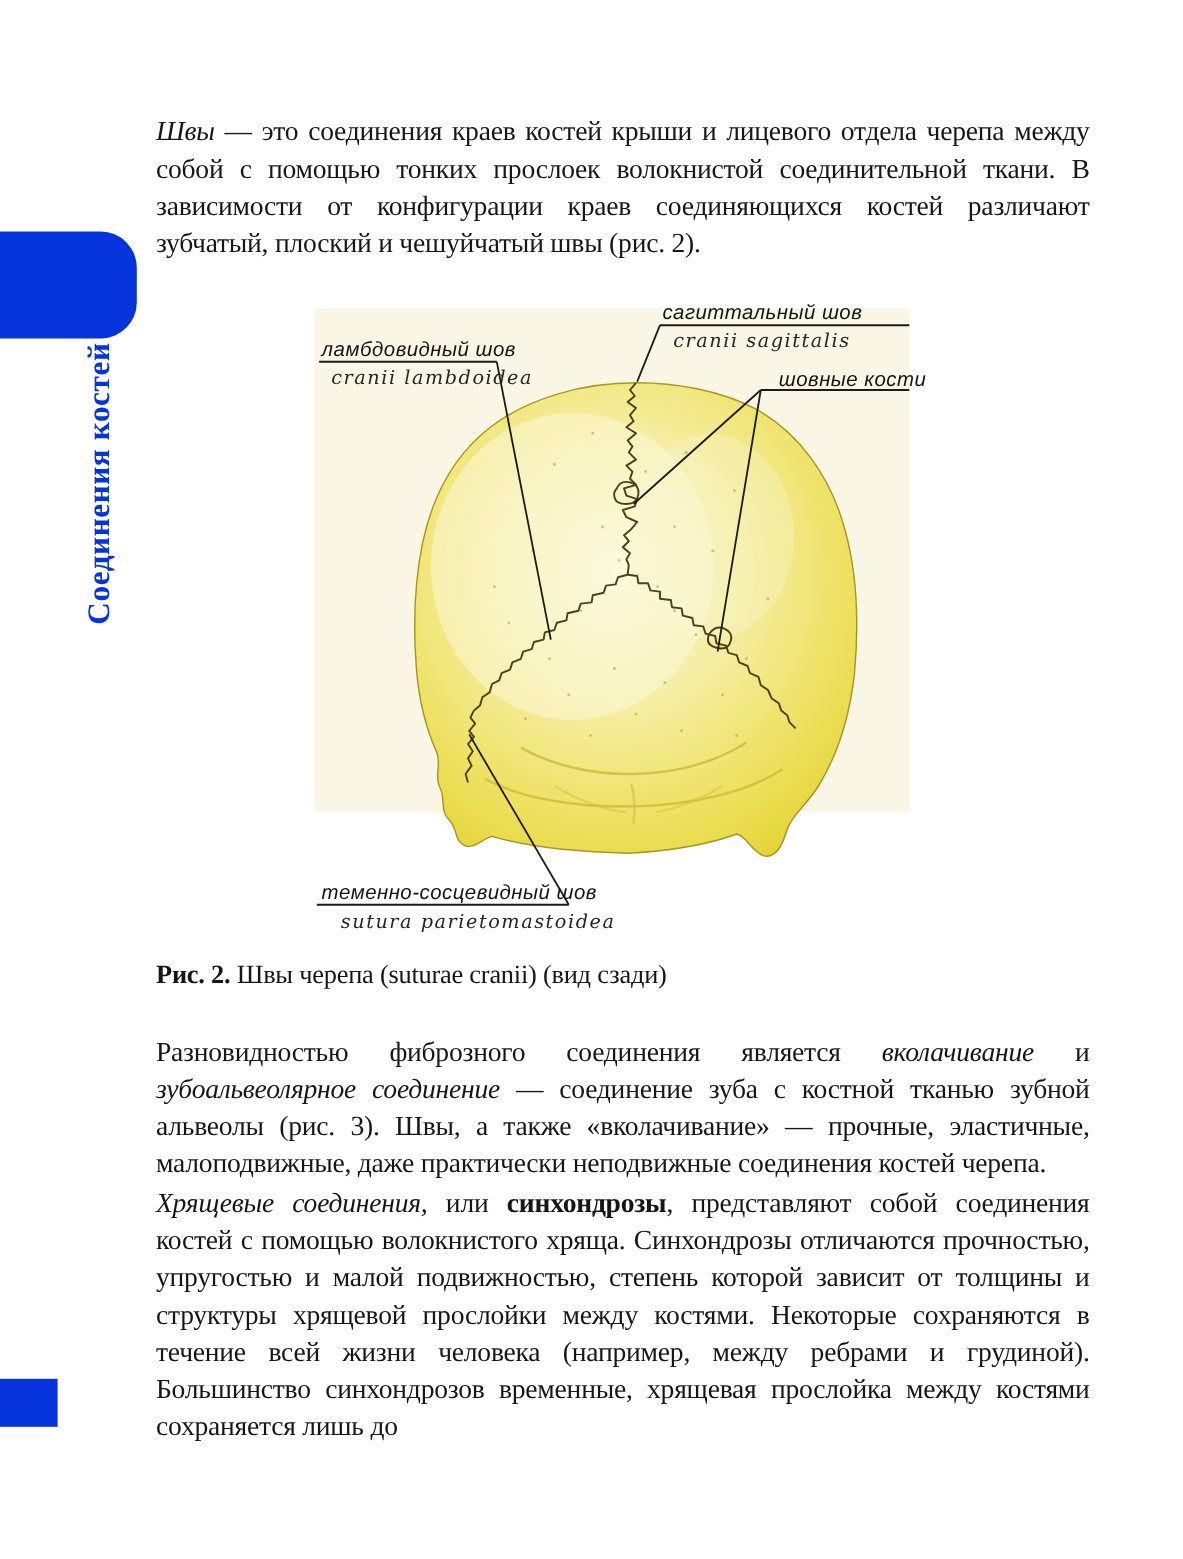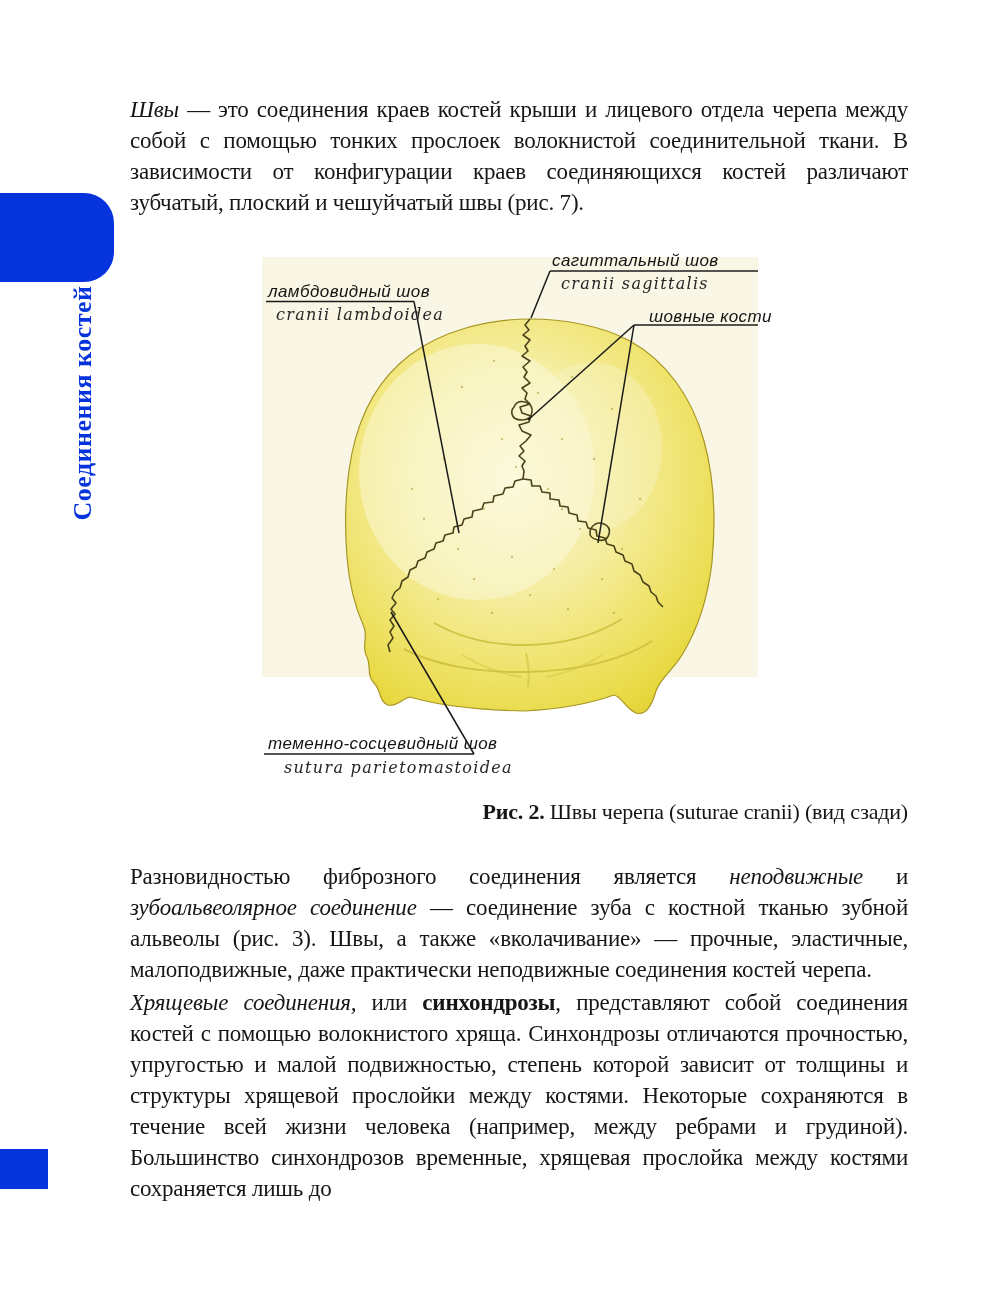--- a/index.html
+++ b/index.html
@@ -49,34 +49,34 @@
             font-size:16px; letter-spacing:1.3px; color:#262626; }
   .lbl-sagittal-ru      { left:290px; top:-6px;  }
   .lbl-sagittal-la      { left:299px; top:17px;  }
   .lbl-lambdoid-ru      { left:6px;   top:25px;  }
   .lbl-lambdoid-la      { left:14px;  top:48px;  }
   .lbl-sutural-ru       { left:387px; top:50px;  }
   .lbl-parietomast-ru   { left:6px;   top:477px; }
   .lbl-parietomast-la   { left:22px;  top:501px; }
   .caption {
     position:absolute; left:130px; top:799px; width:778px; margin:0;
-    font-size:22px; text-align:right; letter-spacing:-.2px;
+    font-size:22px; text-align:left; letter-spacing:-.2px;
   }
 </style>
 </head>
 <body>
 
 <div class="page">
 
   <div class="chapter-tab"></div>
   <div class="side-label">Соединения костей</div>
 
   <div class="pagenum-stub"></div>
 
-  <p class="body-par p1"><i>Швы</i><span> — это соединения краев костей крыши и лицевого отдела черепа между собой с помощью тонких прослоек волокнистой соединительной ткани. В зависимости от конфигурации краев соединяющихся костей различают зубчатый, плоский и чешуйчатый швы (рис. 7).</span></p>
+  <p class="body-par p1"><i>Швы</i><span> — это соединения краев костей крыши и лицевого отдела черепа между собой с помощью тонких прослоек волокнистой соединительной ткани. В зависимости от конфигурации краев соединяющихся костей различают зубчатый, плоский и чешуйчатый швы (рис. 2).</span></p>
 
   <div class="figure">
     <svg width="496" height="531" viewBox="0 0 496 531">
       <defs>
         <radialGradient id="boneGrad" cx="45%" cy="40%" r="75%">
           <stop offset="0%" stop-color="#fbf8d8"></stop>
           <stop offset="40%" stop-color="#f5eda0"></stop>
           <stop offset="70%" stop-color="#eee162"></stop>
           <stop offset="88%" stop-color="#e7d83f"></stop>
           <stop offset="100%" stop-color="#ddcc2e"></stop>
@@ -171,17 +171,17 @@
     <div class="lbl lbl-la lbl-sagittal-la">cranii sagittalis</div>
     <div class="lbl lbl-ru lbl-lambdoid-ru">ламбдовидный шов</div>
     <div class="lbl lbl-la lbl-lambdoid-la">cranii lambdoidea</div>
     <div class="lbl lbl-ru lbl-sutural-ru">шовные кости</div>
     <div class="lbl lbl-ru lbl-parietomast-ru">теменно-сосцевидный шов</div>
     <div class="lbl lbl-la lbl-parietomast-la">sutura parietomastoidea</div>
   </div>
 
   <p class="caption"><b>Рис. 2.</b><span> Швы черепа (suturae cranii) (вид сзади)</span></p>
 
-  <p class="body-par p2"><span>Разновидностью фиброзного соединения является </span><i>неподвижные</i><span> и </span><i>зубоальвеолярное соединение</i><span> — соединение зуба с костной тканью зубной альвеолы (рис. 3). Швы, а также «вколачивание» — прочные, эластичные, малоподвижные, даже практически неподвижные соединения костей черепа.</span></p>
+  <p class="body-par p2"><span>Разновидностью фиброзного соединения является </span><i>вколачивание</i><span> и </span><i>зубоальвеолярное соединение</i><span> — соединение зуба с костной тканью зубной альвеолы (рис. 3). Швы, а также «вколачивание» — прочные, эластичные, малоподвижные, даже практически неподвижные соединения костей черепа.</span></p>
 
   <p class="body-par p3"><i>Хрящевые соединения,</i><span> или </span><b>синхондрозы</b><span>, представляют собой соединения костей с помощью волокнистого хряща. Синхондрозы отличаются прочностью, упругостью и малой подвижностью, степень которой зависит от толщины и структуры хрящевой прослойки между костями. Некоторые сохраняются в течение всей жизни человека (например, между ребрами и грудиной). Большинство синхондрозов временные, хрящевая прослойка между костями сохраняется лишь до</span></p>
 
 </div>
 
 </body></html>

